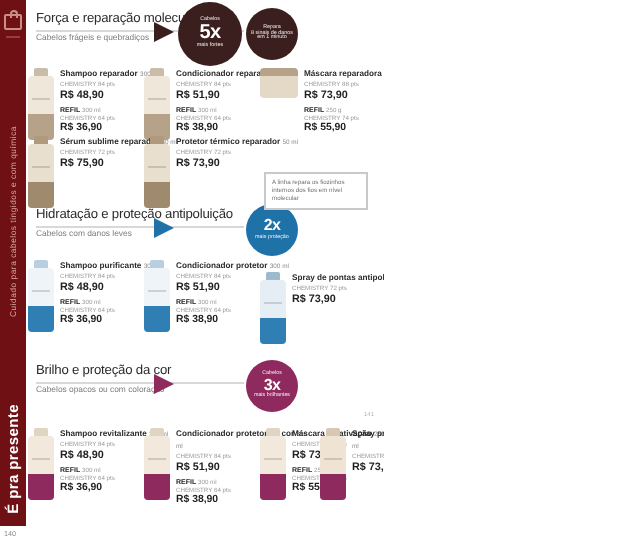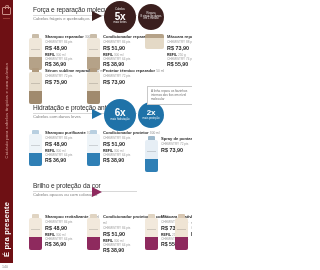--- a/index.html
+++ b/index.html
@@ -45,21 +45,21 @@
     writing-mode: vertical-rl; transform: rotate(180deg);
     font-size: 7.5px; font-weight: bold; color: #ffffff;
     white-space: nowrap; letter-spacing: .2px;
   }
   .pagenum {
     position: absolute; left: 2px; bottom: 1px;
     font-size: 3.6px; color: #8a8a8a;
   }
 
   
-  .content { position: absolute; left: 25px; top: 0; width: 179px; height: 210px; }
+  .content { position: absolute; left: 10px; top: 0; width: 179px; height: 210px; }
 
   .section { position: absolute; left: 0; width: 179px; }
   #sec0 { top: 2px;   height: 98px; }
   #sec1 { top: 100px; height: 78px; }
   #sec2 { top: 178px; height: 88px; }
 
   
   .hdr { position: relative; height: 30px; }
   .hdr-title {
     position: absolute; left: 8px; top: 4px;
@@ -253,24 +253,20 @@
             </div>
           </div>
         </div>
         <div class="section" id="sec1" style="top: 100px; height: 78px;">
           <div class="hdr">
             <div class="hdr-title">Hidratação e proteção antipoluição</div>
             <div class="hdr-rule"></div>
             <div class="hdr-sub">Cabelos com danos leves</div>
             <div class="badges">
               <div class="wedge" style="border-left-color: rgb(31, 114, 168);"></div>
-              <div class="badge b1" style="background: rgb(31, 114, 168);">
-                <div class="big">6x</div>
-                <div class="sub">mais hidratação</div>
-              </div>
               <div class="badge b2" style="background: rgb(31, 114, 168);">
                 <div class="big">2x</div>
                 <div class="sub">mais proteção</div>
               </div>
             </div>
           </div>
           <div class="prod" style="left: 4px; top: 30px;">
             <div class="bottle">
               <div class="bt">
                 <div class="cap" style="background:#b8cfe0"></div>
@@ -325,20 +321,25 @@
             </div>
           </div>
         </div>
         <div class="section" id="sec2" style="top: 178px; height: 88px;">
           <div class="hdr">
             <div class="hdr-title">Brilho e proteção da cor</div>
             <div class="hdr-rule"></div>
             <div class="hdr-sub">Cabelos opacos ou com coloração</div>
             <div class="badges">
               <div class="wedge" style="border-left-color: rgb(142, 42, 94);"></div>
+              <div class="badge b2" style="background: rgb(142, 42, 94);">
+                <div class="pre">Cabelos</div>
+                <div class="big">3x</div>
+                <div class="sub">mais brilhantes</div>
+              </div>
             </div>
           </div>
           <div class="prod" style="left: 4px; top: 36px;">
             <div class="bottle">
               <div class="bt">
                 <div class="cap" style="background:#e0d4c2"></div>
                 <div class="body" style="background:#f2e9dc">
                   <div class="band" style="background:#8e2a5e"></div>
                   <div class="lbl"></div>
                 </div>

